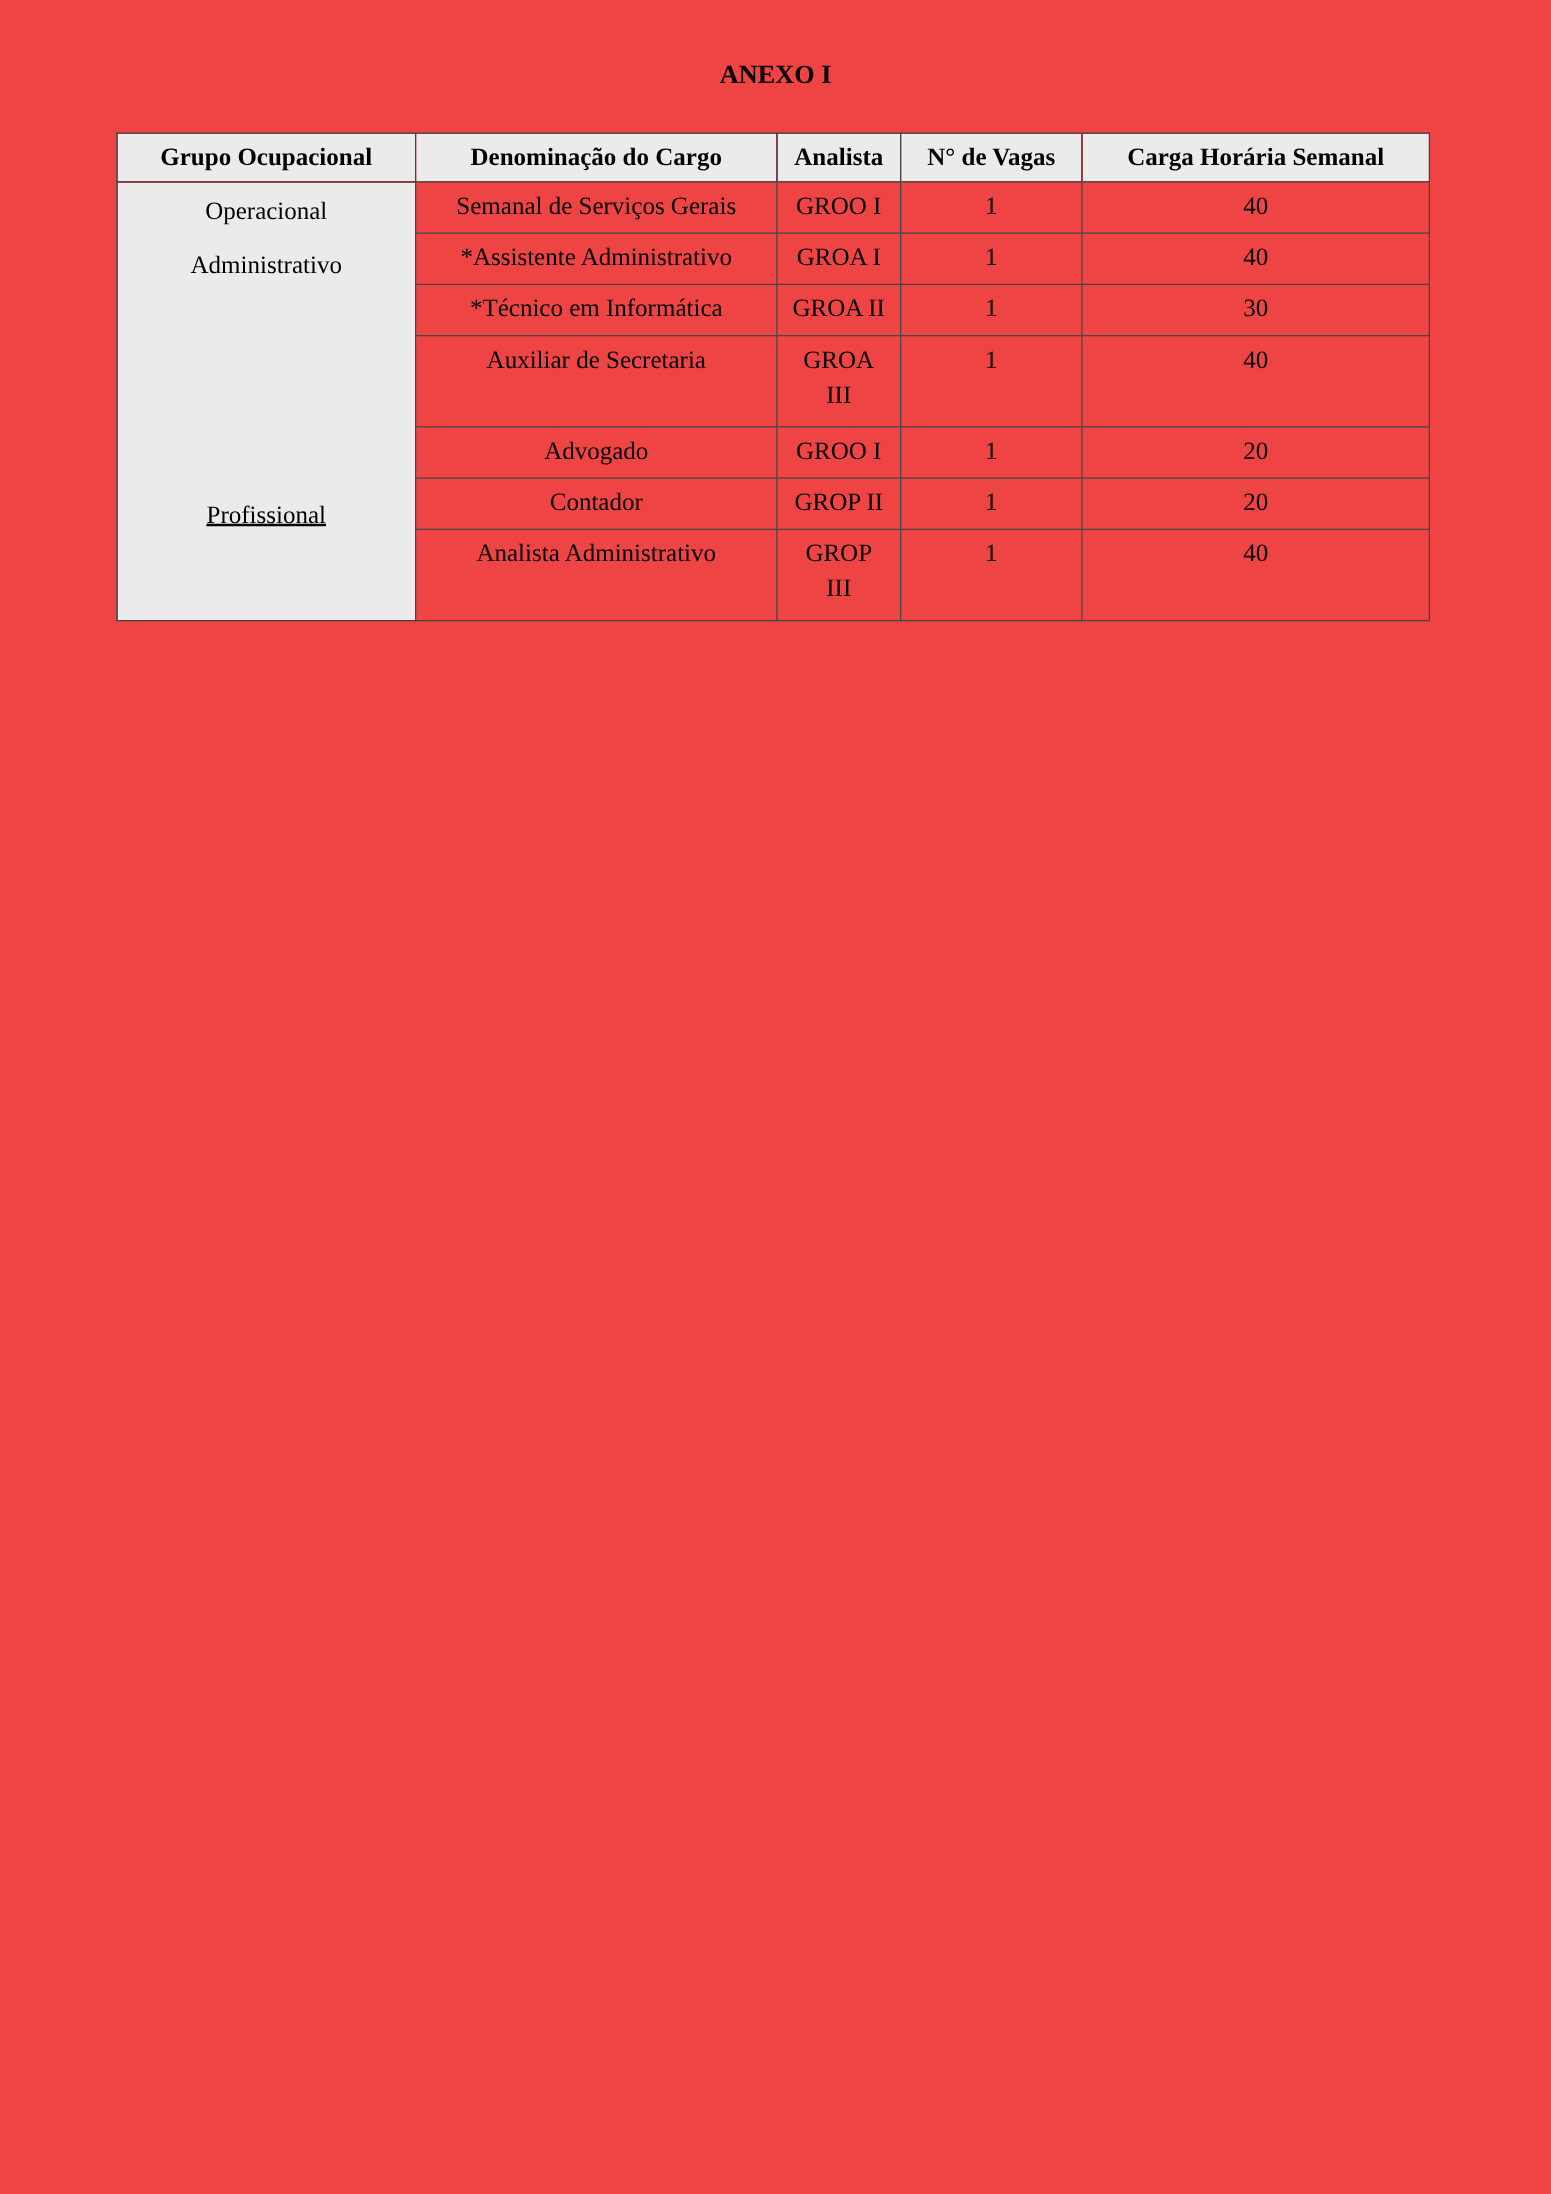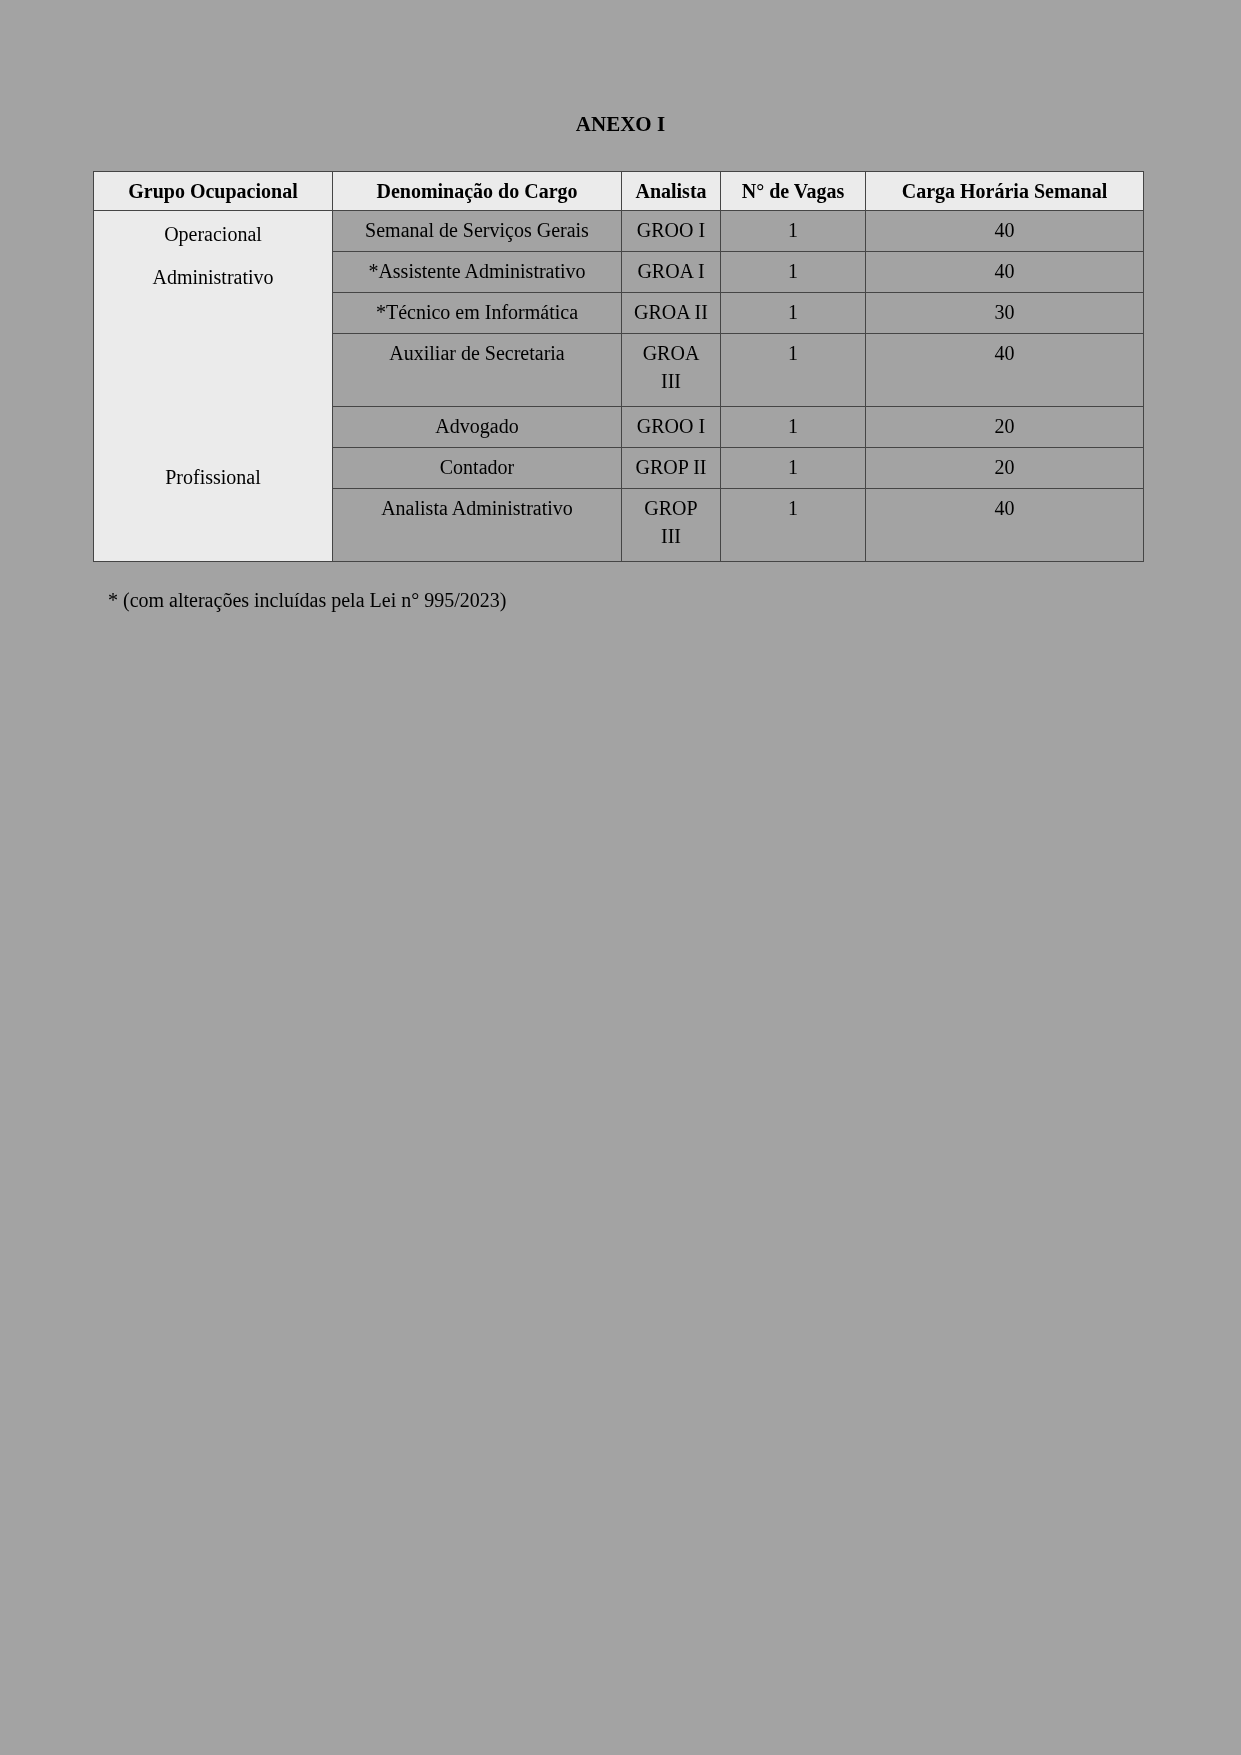--- a/index.html
+++ b/index.html
@@ -4,25 +4,25 @@
 <style>
   html, body {
     margin: 0;
     padding: 0;
     background: #ffffff;
   }
   .page {
     position: relative;
     width: 1241px;
     height: 1755px;
-    background: #a3a3a3;
+    background: #ef4444;
     color: #000000;
     font-family: "Liberation Serif", "DejaVu Serif", serif;
     box-sizing: border-box;
-    padding-top: 110px;
+    padding-top: 45px;
     overflow: hidden;
   }
   .doc-title {
     text-align: center;
     font-weight: bold;
     font-size: 21px;
     line-height: 29px;
     margin: 0 70px;
   }
   table.cargos {
@@ -57,21 +57,21 @@
   .group-label {
     position: absolute;
     left: 0;
     width: 100%;
     display: flex;
     align-items: center;
     justify-content: center;
   }
   .gl-operacional    { top: 0;     height: 45px; }
   .gl-administrativo { top: 45px;  height: 41px; }
-  .gl-profissional   { top: 245px; height: 41px; }
+  .gl-profissional   { top: 245px; height: 41px; text-decoration: underline; }
   td.carreira { white-space: pre-line; }
   .footnote {
     margin: 24px 0 0 108px;
     font-size: 20px;
     line-height: 28px;
   }
 </style>
 </head>
 <body>
 
@@ -144,15 +144,14 @@
       <tr class="row-t">
         <td class="cargo">Analista Administrativo</td>
         <td class="carreira">GROP
 III</td>
         <td class="vagas">1</td>
         <td class="carga">40</td>
       </tr>
     </tbody>
   </table>
 
-  <p class="footnote">* (com alterações incluídas pela Lei n° 995/2023)</p>
 
 </div>
 
 </body></html>

